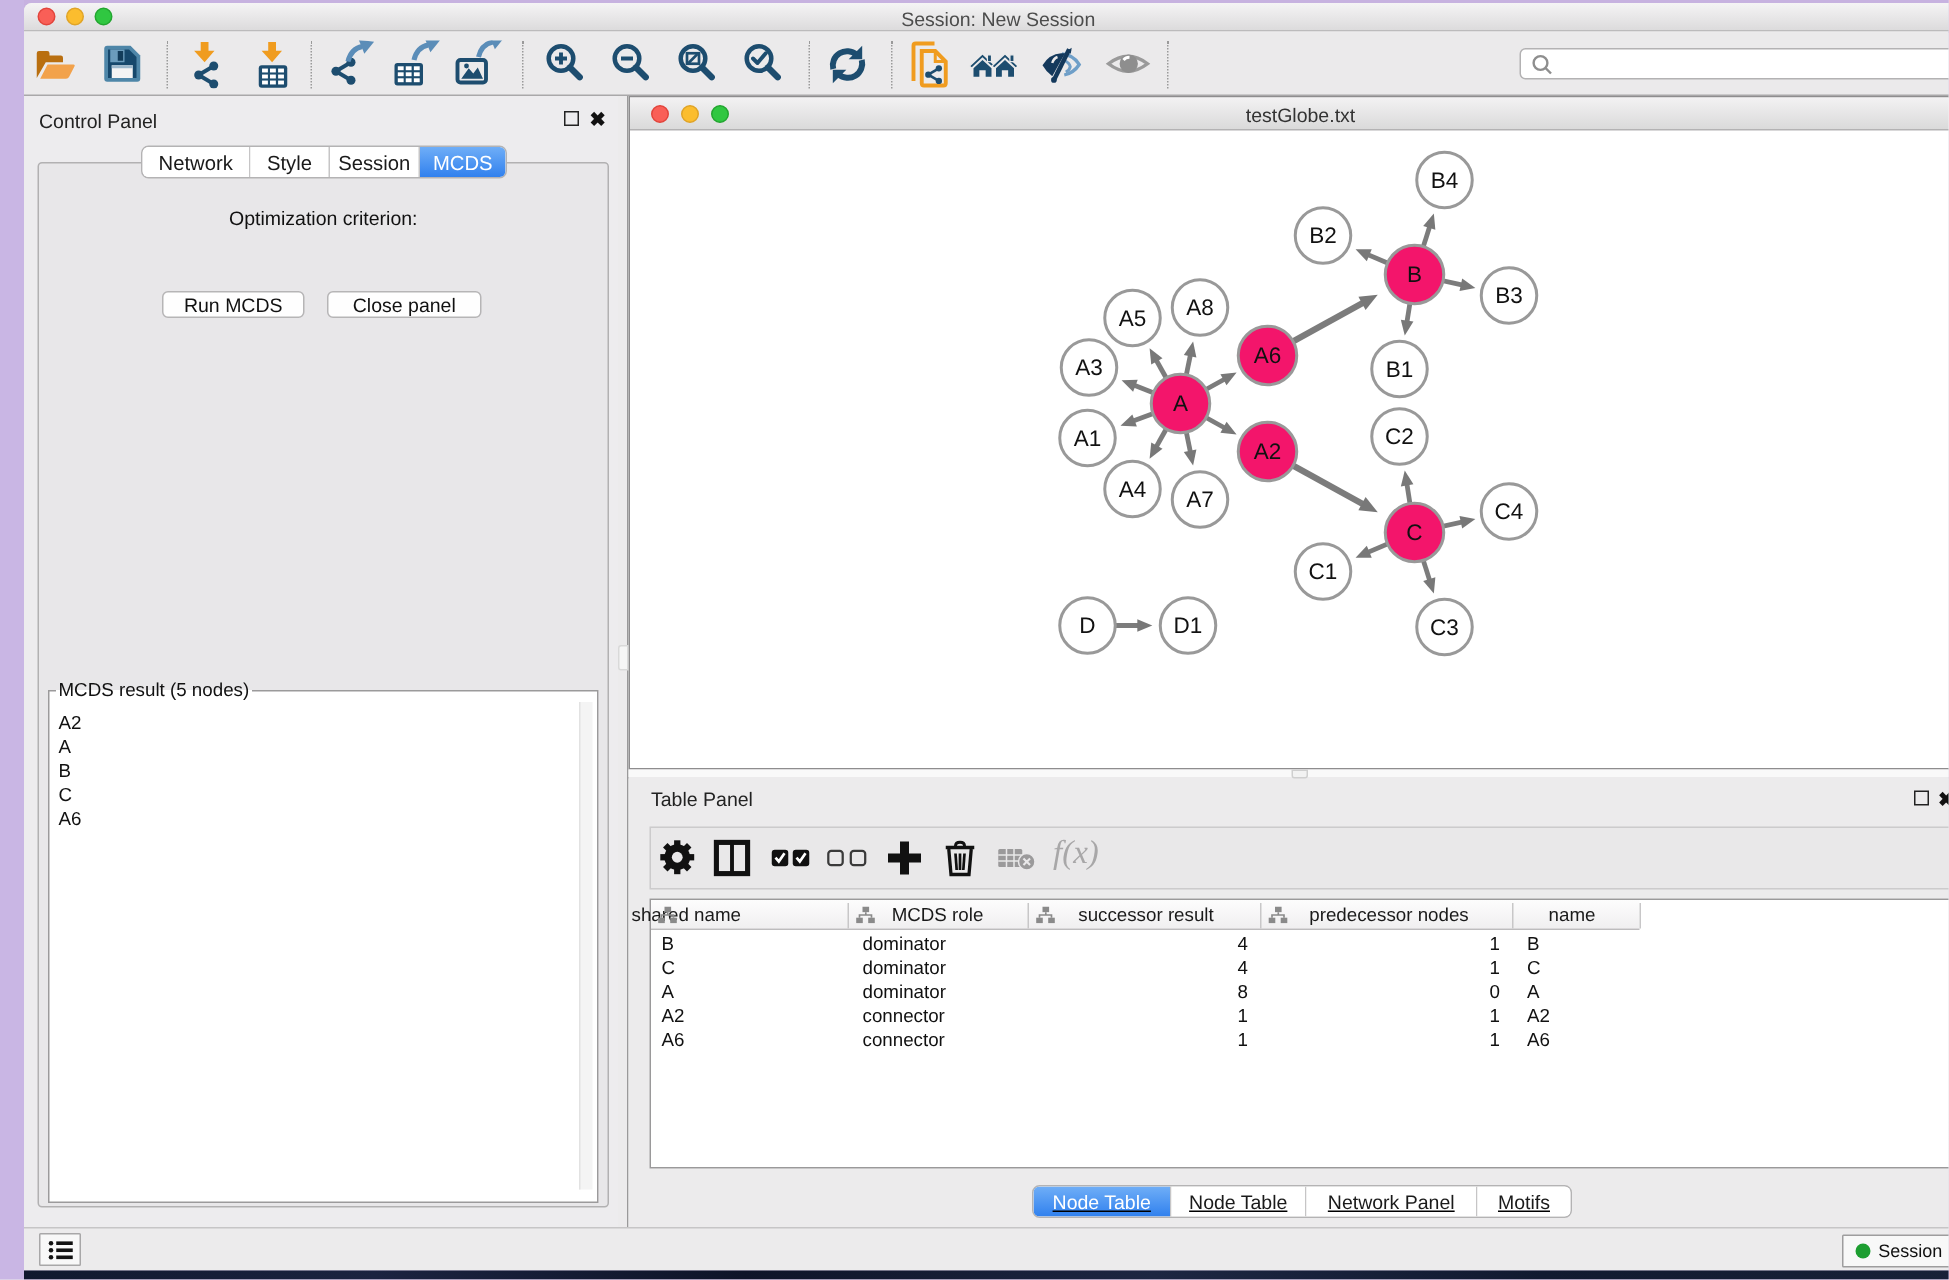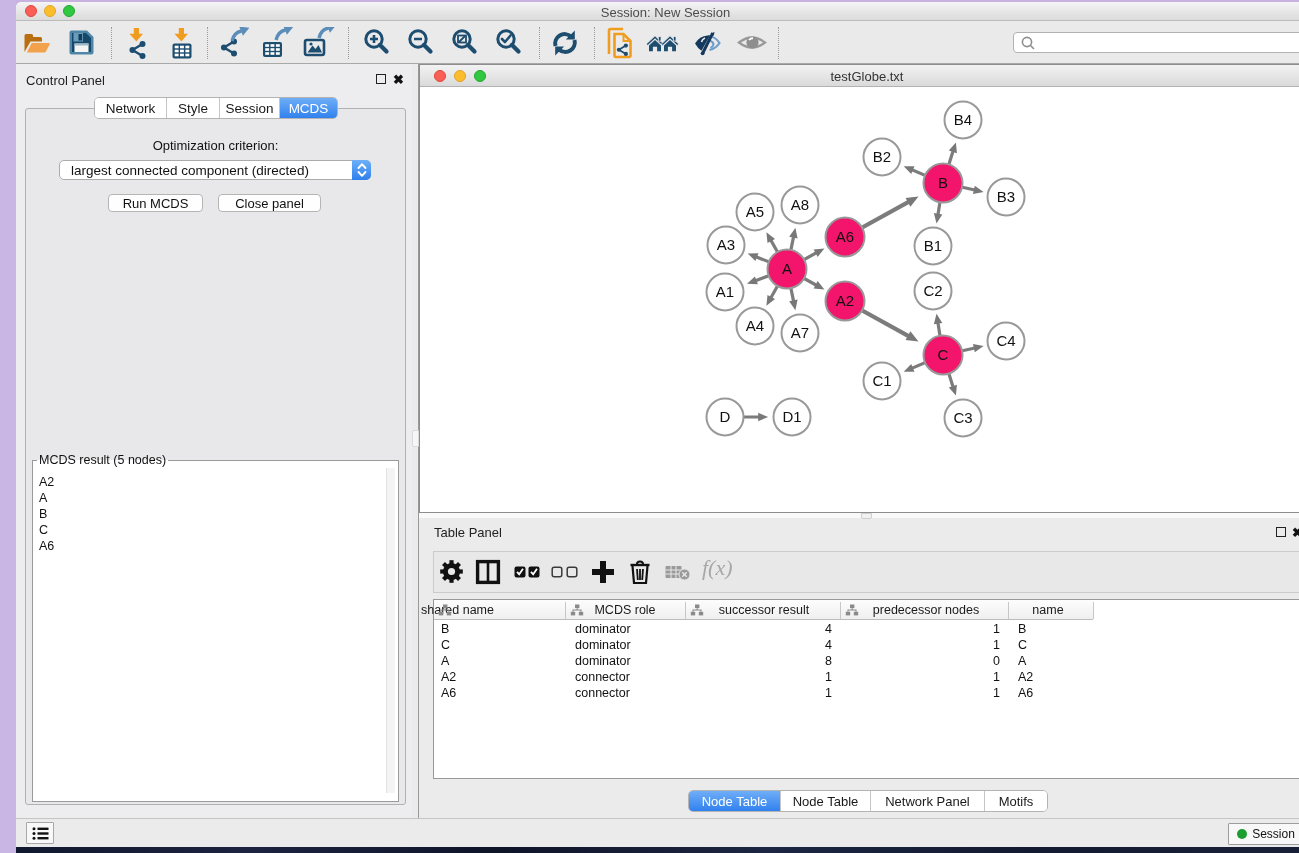--- a/index.html
+++ b/index.html
@@ -67,21 +67,21 @@
   background:linear-gradient(#f3f2f3,#dadada); border-bottom:1px solid #b3b2b3; }
 #netwin .ntitle .title { position:absolute; top:4px; width:100%; text-align:center;
   font-size:13px; color:#333; }
 
 #tp { left:403px; top:517px; width:896px; height:301px; background:#ecebec; }
 #tptoolbar { position:absolute; left:14px; top:32px; width:871px; height:42px;
   background:#e9e8e9; border:1px solid #cccbcc; border-radius:0; }
 #tptable { position:absolute; left:14px; top:80px; width:872px; height:180px;
   background:#fff; border:1px solid #9a999a; }
 #tptabs { position:absolute; left:269px; top:271px; height:22px; display:flex;
-  border:1px solid #b4b3b4; border-radius:5px; overflow:hidden; background:#fff; }
+  border:1px solid #b4b3b4; border-radius:5px; overflow:hidden; background:#fff;text-decoration:underline; }
 #tptabs .t { height:100%; display:flex; align-items:center; justify-content:center;
   font-size:13px; color:#1a1a1a; background:#fff; border-right:1px solid #c6c5c6; }
 #tptabs .t:last-child { border-right:none; }
 #tptabs .t.sel { background:linear-gradient(#6faef7,#3181ee); color:#fff; }
 
 #statusbar { left:0; top:816px; width:1299px; height:29px; background:#ecebec;
   border-top:1px solid #c6c5c6; }
 #memorybtn { position:absolute; right:11px; top:4px; width:76px; height:22px;
   background:#f8f8f8; border:1px solid #9e9d9e; border-radius:1px;
   font-size:12px; color:#111; display:flex; align-items:center; justify-content:center; gap:5px;}
@@ -286,29 +286,20 @@
       <div class="winbtn-sq" style="left:360px; top:10px;"></div>
       <div class="winbtn-x" style="left:377px; top:10px;">✖</div>
       <div id="cptabs">
         <div class="t" style="width:72px">Network</div>
         <div class="t" style="width:53px">Style</div>
         <div class="t" style="width:60px">Session</div>
         <div class="t sel" style="width:57px">MCDS</div>
       </div>
       <div id="cppanel">
         <div style="position:absolute; left:0; top:29px; width:100%; text-align:center; font-size:13px; color:#111;">Optimization criterion:</div>
-        <div id="combo">
-          <span style="position:absolute; left:11px; top:1.5px;">largest connected component (directed)</span>
-          <div id="combobtn">
-              <svg width="12" height="16" viewBox="0 0 12 16">
-                <path d="M2.5 6 L6 2.2 L9.5 6" fill="none" stroke="#fff" stroke-width="1.9" stroke-linecap="round" stroke-linejoin="round"></path>
-                <path d="M2.5 10 L6 13.8 L9.5 10" fill="none" stroke="#fff" stroke-width="1.9" stroke-linecap="round" stroke-linejoin="round"></path>
-              </svg>
-            </div>
-        </div>
         <div class="cbtn" style="left:82px; width:95px;">Run MCDS</div>
         <div class="cbtn" style="left:192px; width:103px;">Close panel</div>
         <fieldset id="mcds">
           <legend>MCDS result (5 nodes)</legend>
           <div id="mcdslist">A2<br>A<br>B<br>C<br>A6
             <div id="mcdsscroll"></div>
           </div>
         </fieldset>
       </div>
     </div>

